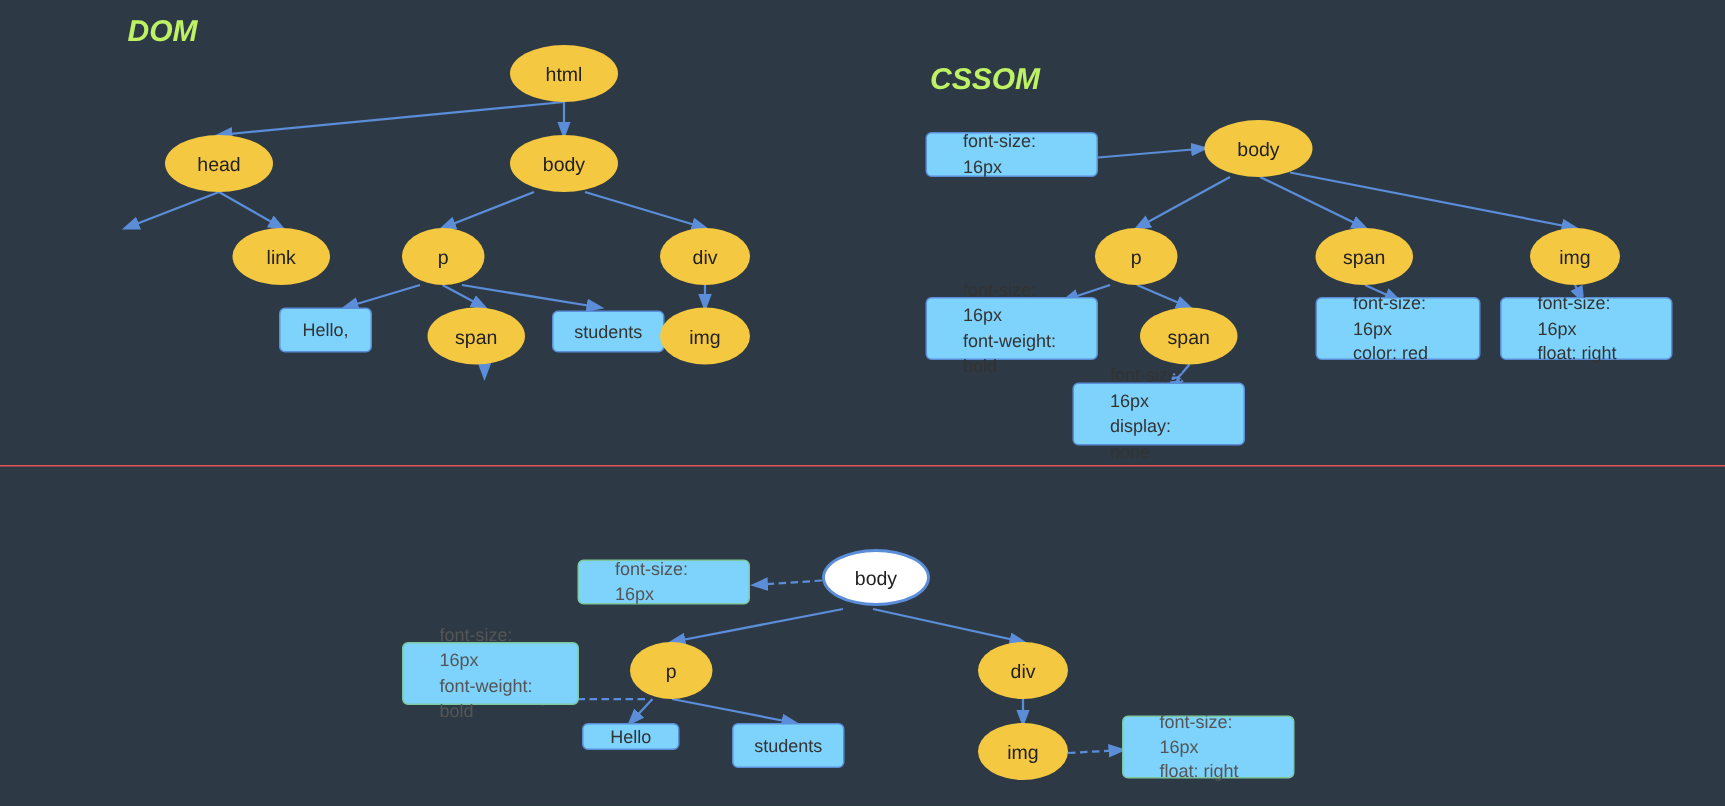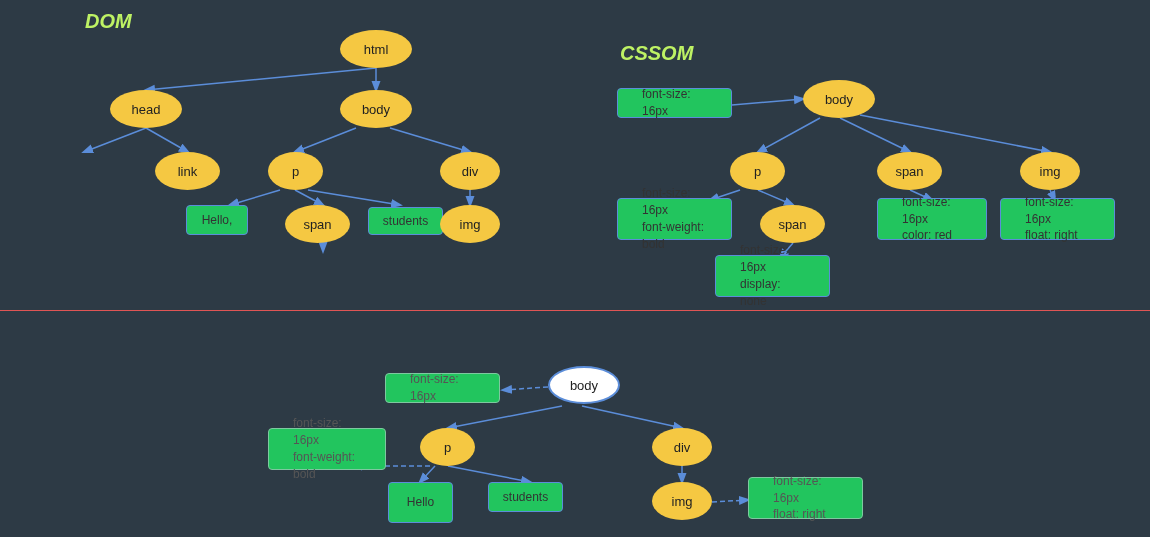--- a/index.html
+++ b/index.html
@@ -30,21 +30,21 @@
       display: flex;
       align-items: center;
       justify-content: center;
       font-size: 13px;
       font-weight: 500;
       color: #222;
       text-align: center;
     }
     .node-box {
       position: absolute;
-      background: #22c55e;
+      background: #7dd3fc;
       border: 1.5px solid #5b8dd9;
       border-radius: 4px;
       display: flex;
       align-items: center;
       justify-content: center;
       font-size: 12px;
       color: #333;
       text-align: left;
       padding: 4px 24px;
       line-height: 1.4;
@@ -192,21 +192,21 @@
   <div class="node-box green" style="left:385px;top:373px;width:115px;height:30px;">font-size: 16px</div>
 
   <div class="node-ellipse" style="left:548px;top:366px;width:72px;height:38px;background:#fff;border:2px solid #5b8dd9;border-radius:50%;">body</div>
 
   <div class="node-box green" style="left:268px;top:428px;width:118px;height:42px;">font-size: 16px<br>font-weight: bold</div>
 
   <div class="node-ellipse" style="left:420px;top:428px;width:55px;height:38px;">p</div>
 
   <div class="node-ellipse" style="left:652px;top:428px;width:60px;height:38px;">div</div>
 
-  <div class="node-box" style="left:388px;top:482px;width:65px;height:41px;">Hello</div>
+  <div class="node-box" style="left:388px;top:482px;width:65px;height:18px;">Hello</div>
 
   <div class="node-box" style="left:488px;top:482px;width:75px;height:30px;">students</div>
 
   <div class="node-ellipse" style="left:652px;top:482px;width:60px;height:38px;">img</div>
 
   <div class="node-box green" style="left:748px;top:477px;width:115px;height:42px;">font-size: 16px<br>float: right</div>
 
 </div>
 
 </body></html>

